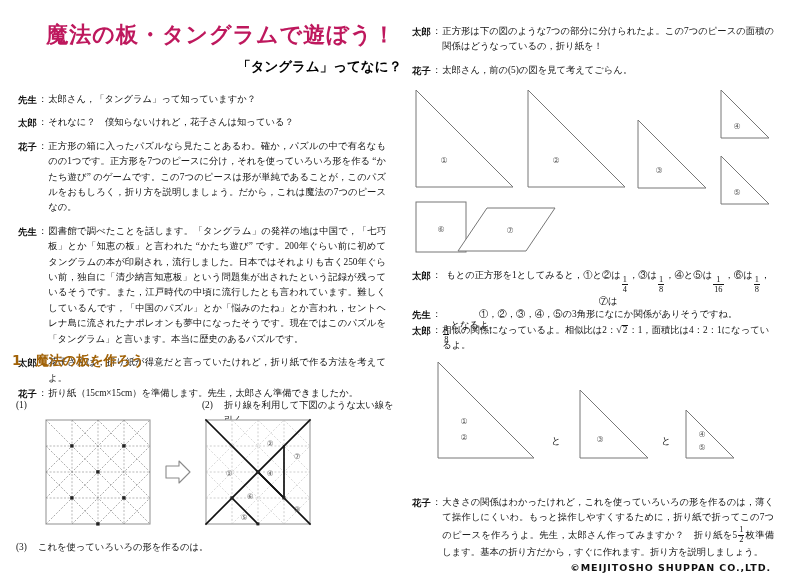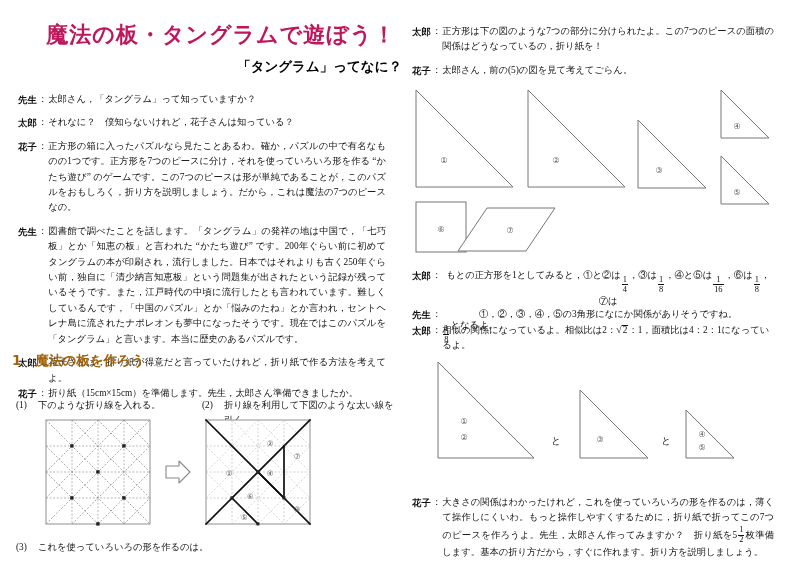--- a/index.html
+++ b/index.html
@@ -194,21 +194,20 @@
       <div class="dlg">
         <span class="spk">花子</span>
         <span class="colon">：</span>
         <span class="body">折り紙（15cm×15cm）を準備します。先生，太郎さん準備できましたか。</span>
       </div>
     </div>
 
     <div style="position:absolute; left:2px; top:398px; width:190px;">
       <div class="step">
         <span class="mark">(1)</span>
-        <span class="txt">下のような折り線を入れる。</span>
       </div>
     </div>
     <div style="position:absolute; left:188px; top:398px; width:200px;">
       <div class="step">
         <span class="mark">(2)</span>
         <span class="txt">折り線を利用して下図のような太い線を引く。</span>
       </div>
     </div>
 
     <svg class="fig" style="left:30px; top:414px;" width="300" height="118" viewBox="0 0 300 118">
@@ -441,14 +440,15 @@
                 <span class="n">1</span>
                 <span class="d">2</span>
               </span>
             </span><span>枚準備します。基本の折り方だから，すぐに作れます。折り方を説明しましょう。</span>
         </span>
       </div>
     </div>
 
   </div>
 
+  <div class="footer">©MEIJITOSHO SHUPPAN CO.,LTD.</div>
 
 </div>
 
 </body></html>

